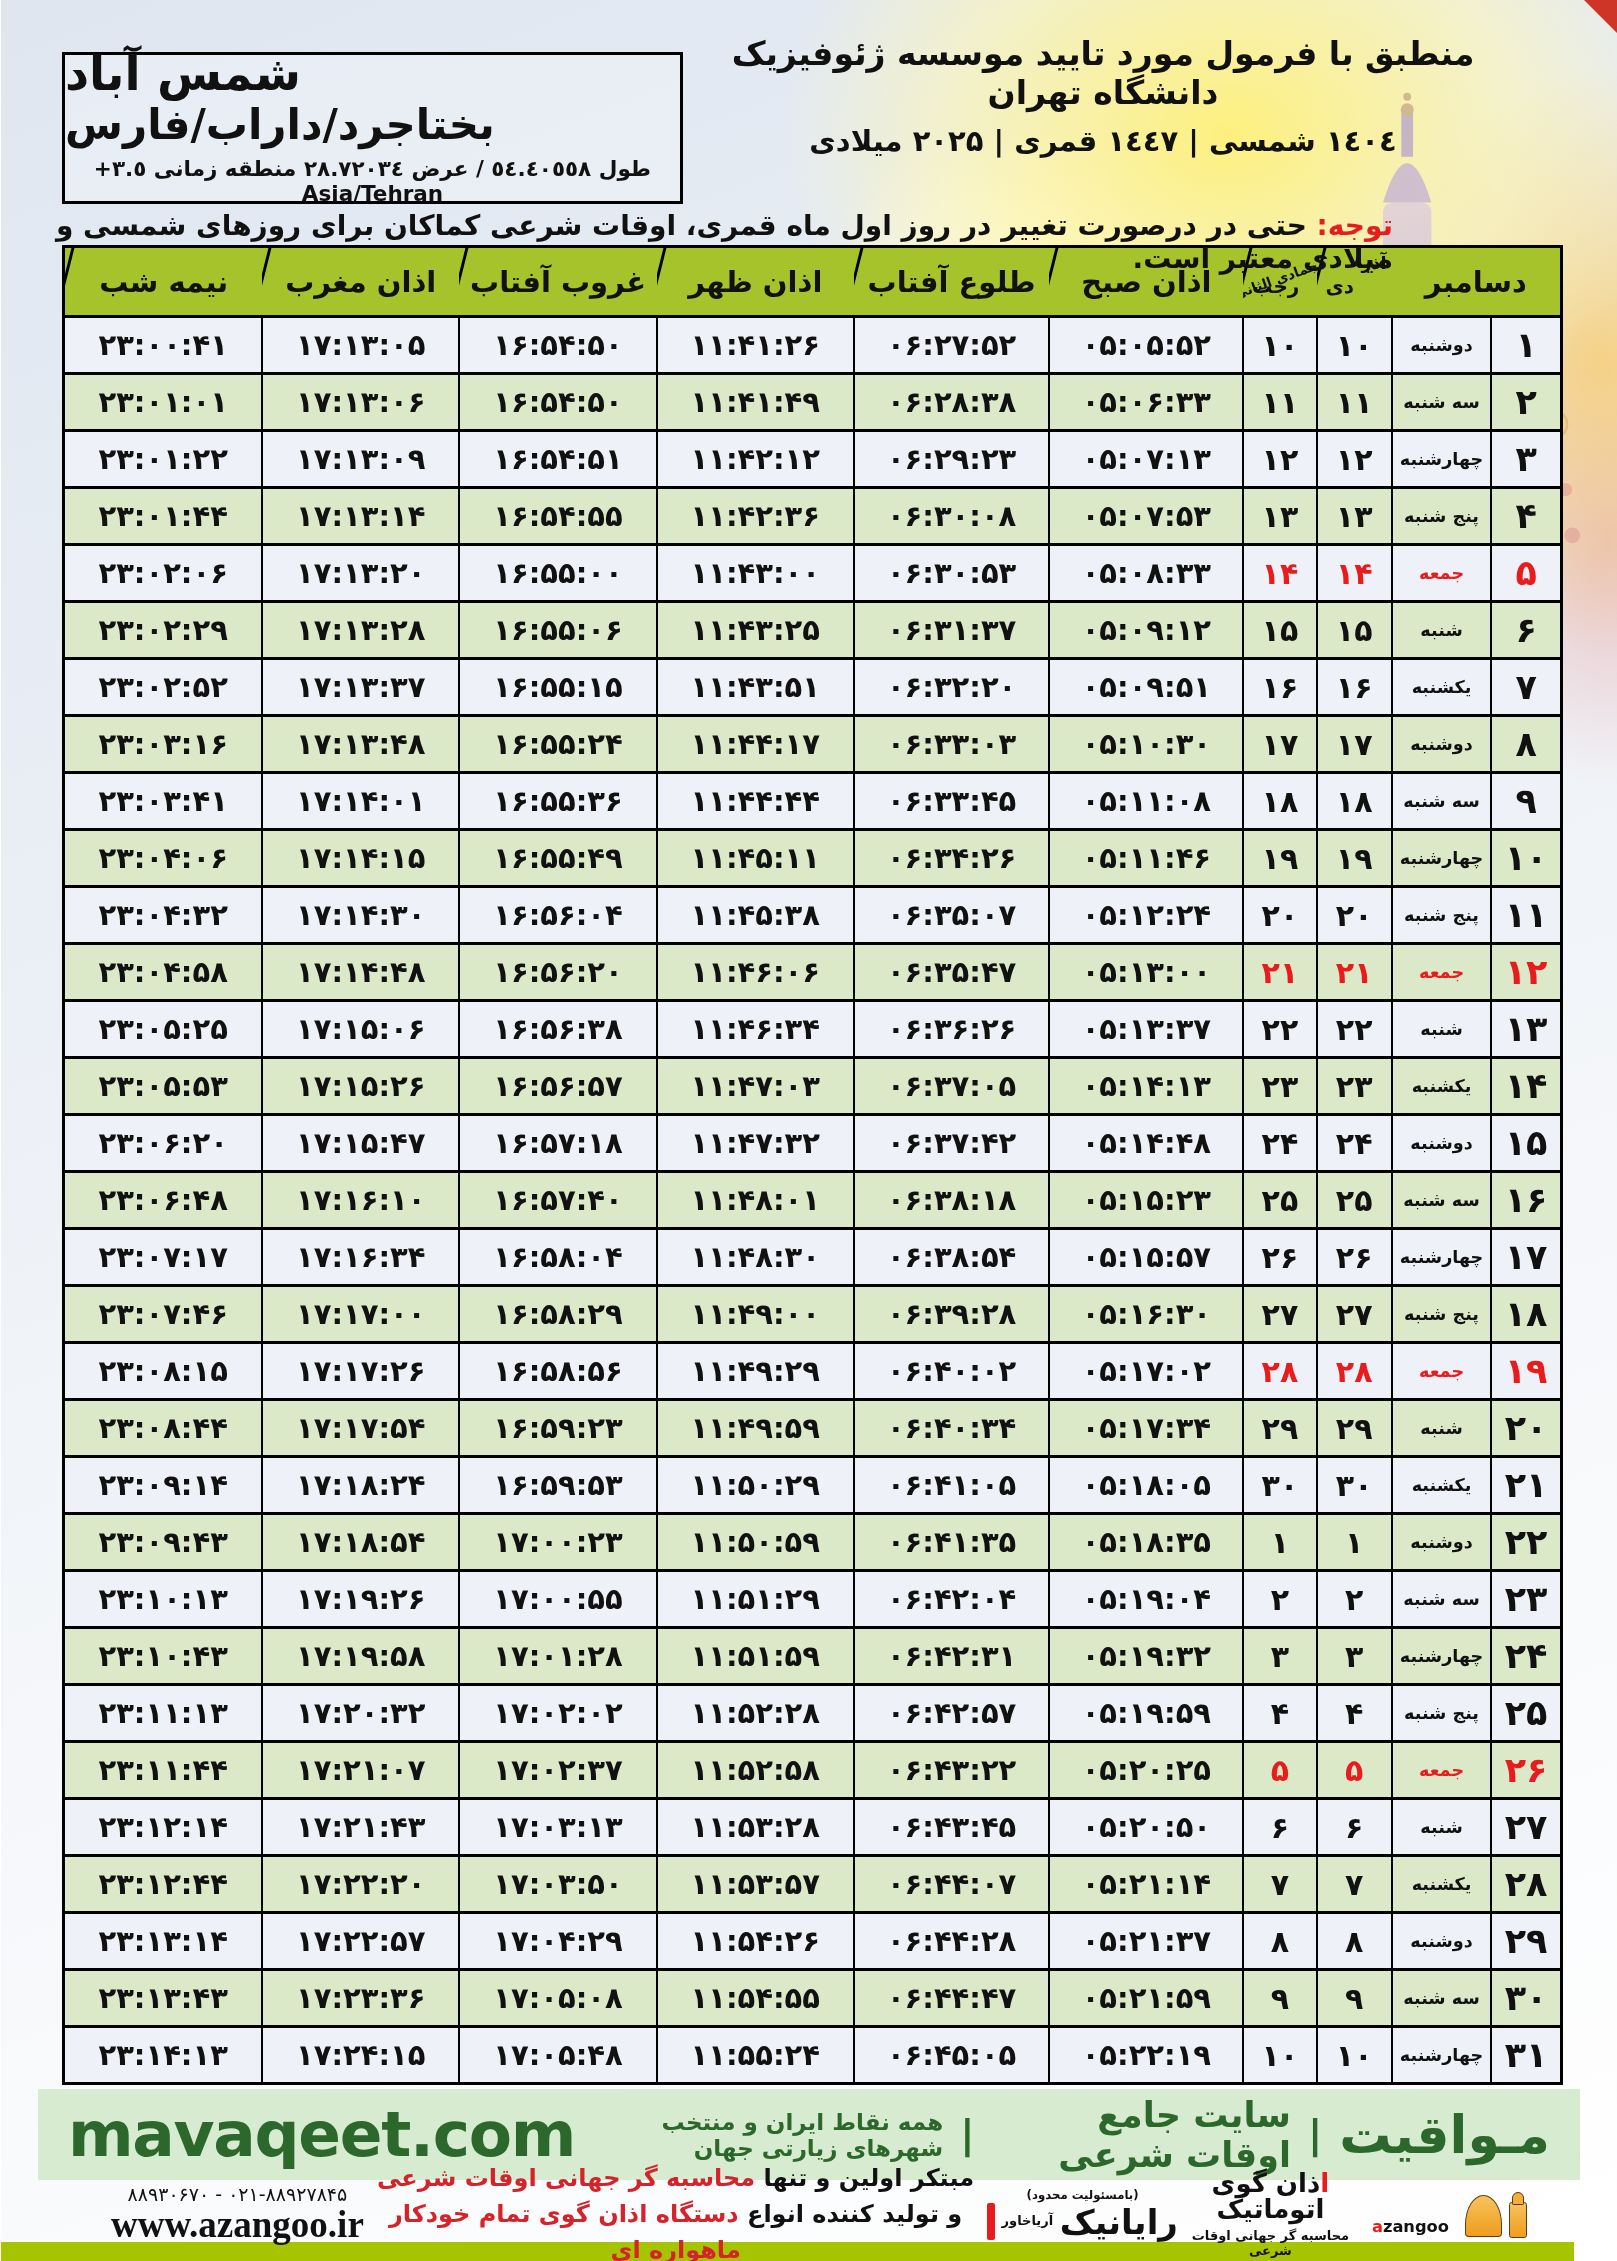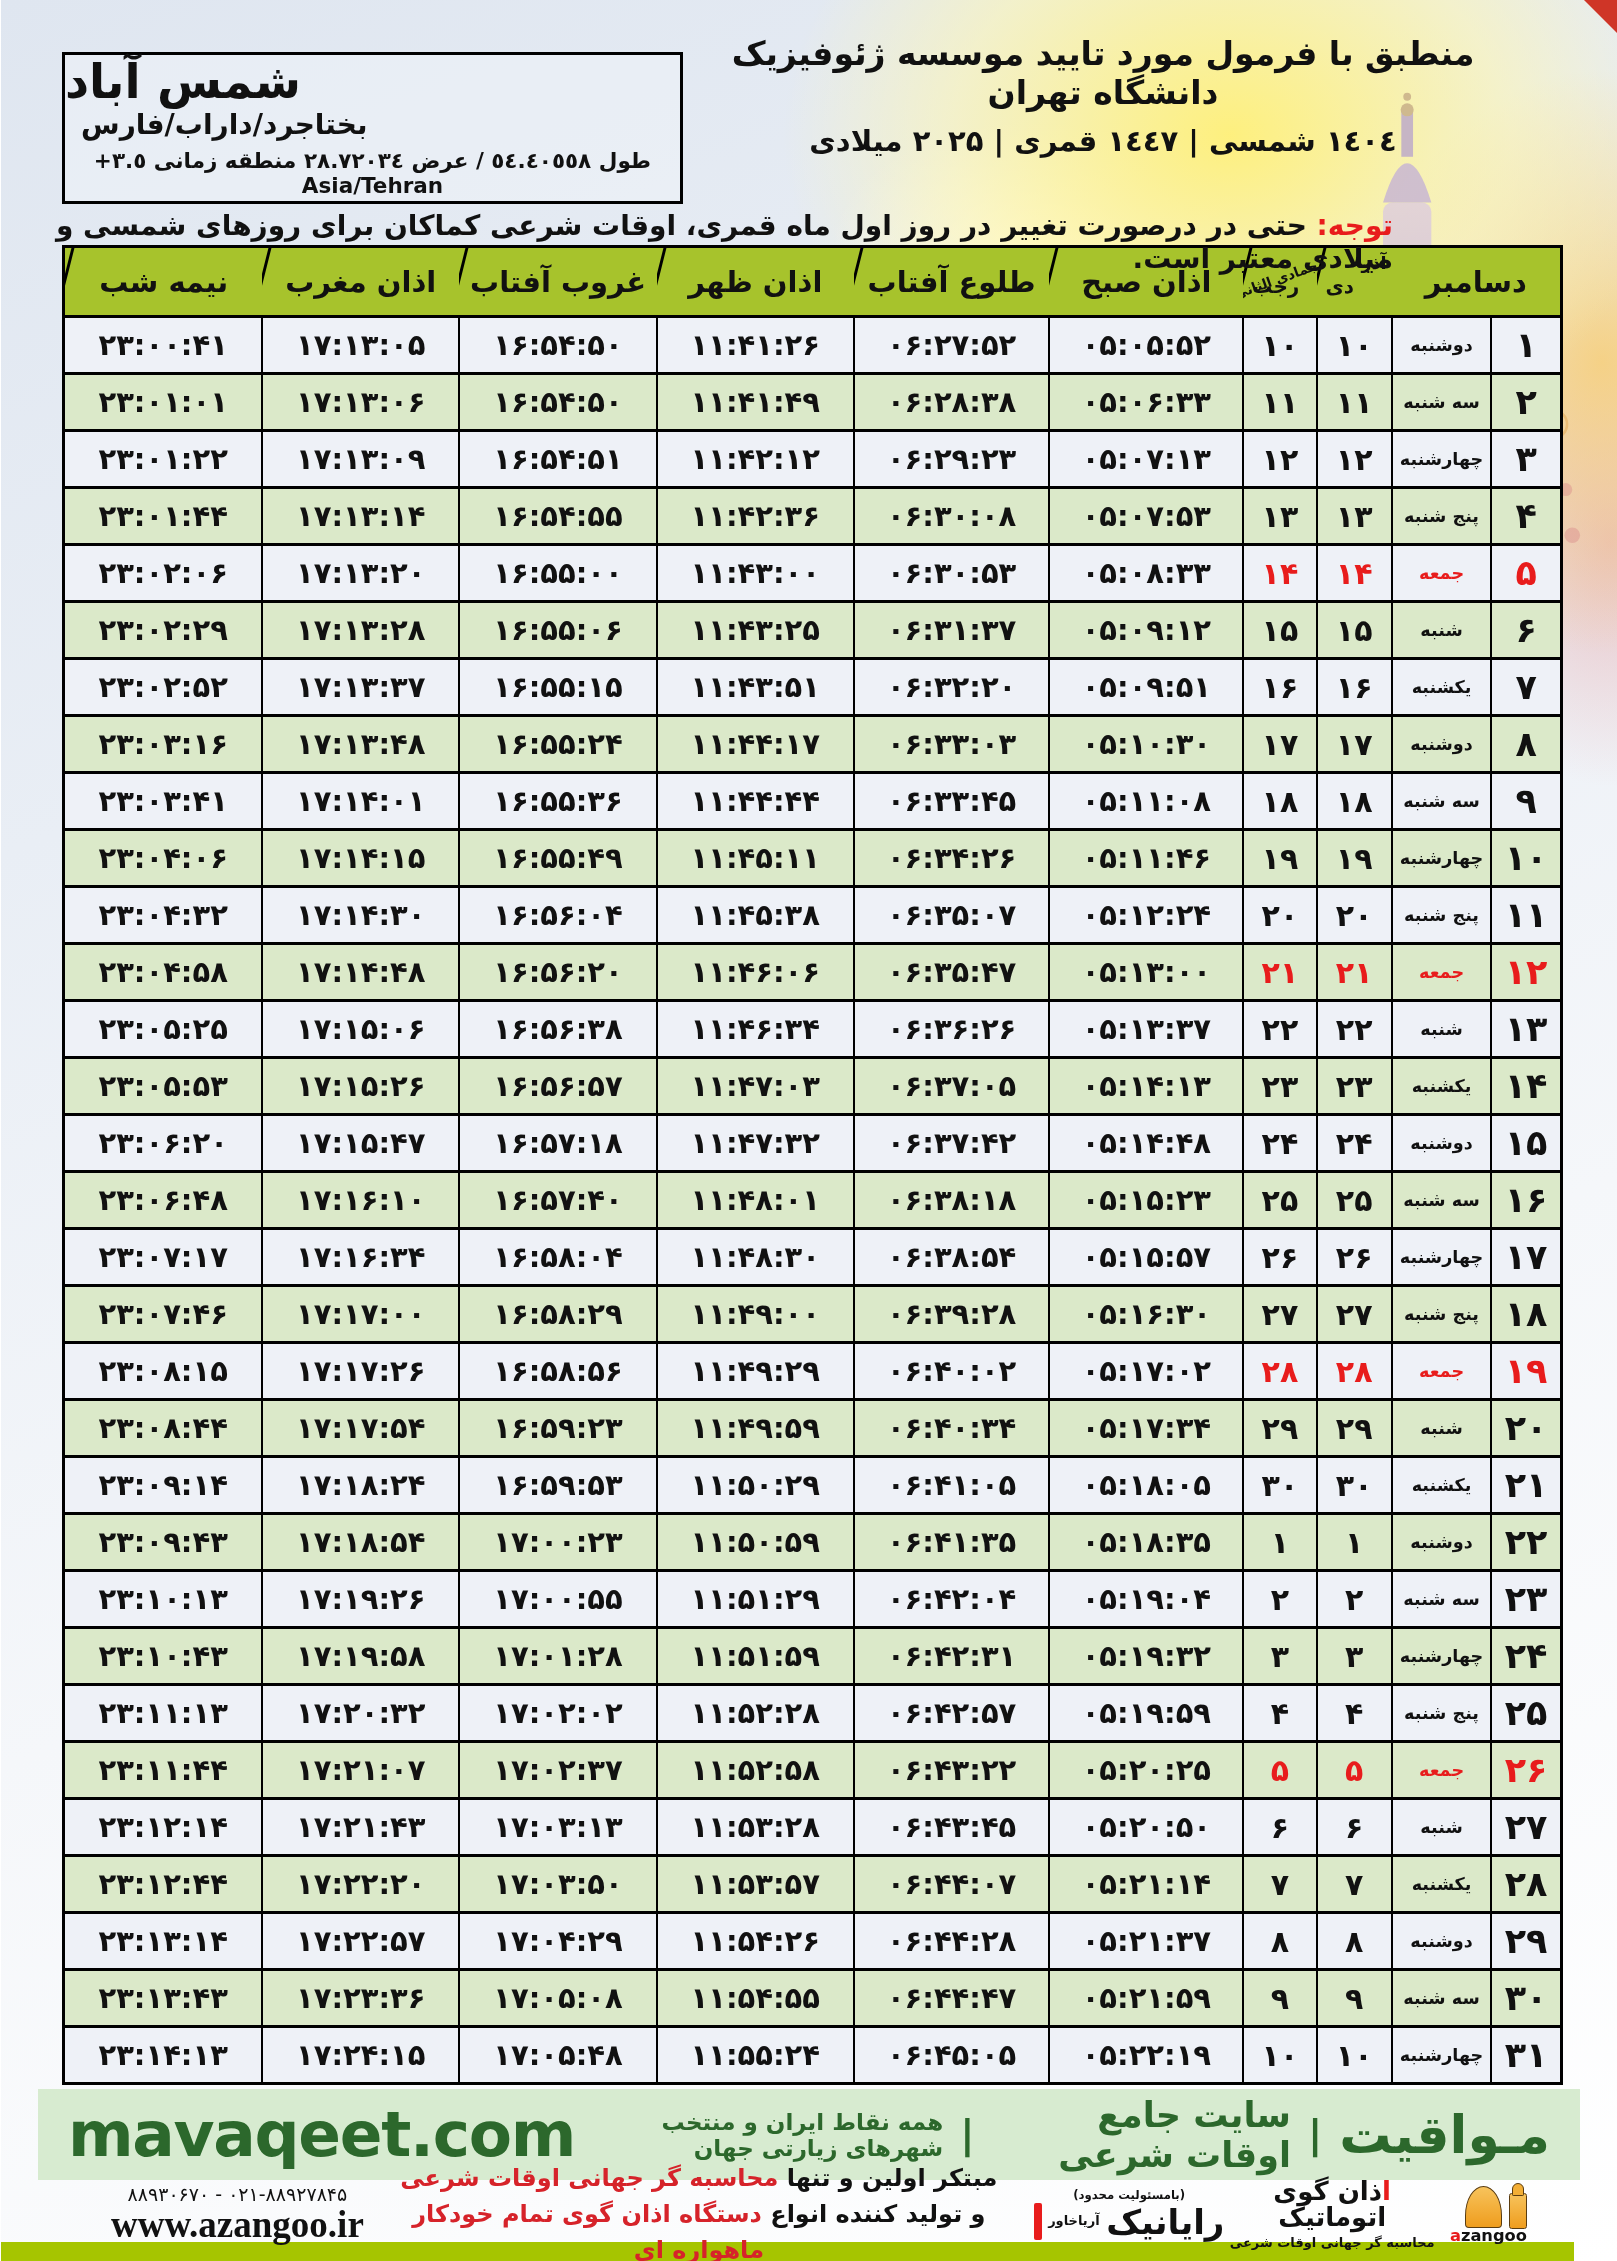--- a/index.html
+++ b/index.html
@@ -16,21 +16,21 @@
   
   .mosque-art{position:absolute;top:85px;right:26px;width:307px;height:522px;z-index:0;opacity:.85;}
   .corner-red{position:absolute;top:0;right:0;width:0;height:0;z-index:2;
     border-top:34px solid #cf3527;border-left:34px solid transparent;}
   
   .loc-box{position:absolute;top:52px;left:62px;width:615px;height:146px;z-index:3;
     border:3.3px solid #000;background:rgba(238,243,248,.55);
     display:flex;flex-direction:column;align-items:flex-end;justify-content:center;gap:5.2px;
     text-align:center;}
   .loc-city{font-size:47px;font-weight:700;line-height:1;}
-  .loc-region{font-size:28px;font-weight:700;line-height:1.05;margin-left:16px;}
+  .loc-region{font-size:42px;font-weight:700;line-height:1.05;}
   .loc-coords{font-size:21.5px;font-weight:700;margin-top:3.9px;}
   .title-block{position:absolute;top:31px;right:104px;width:822px;z-index:3;text-align:center;}
   .main-title{font-size:67px;font-weight:700;line-height:1.08;margin:0;}
   .sub-title{font-size:33px;font-weight:700;margin-top:2.6px;}
   .calendars{font-size:29px;font-weight:600;margin-top:12px;}
   .note-line{position:absolute;top:209px;right:225px;z-index:3;font-size:28px;font-weight:700;}
   .note-label{color:#e81c1c;}
   
   table.ptable{position:absolute;top:245px;right:55px;width:1501px;z-index:2;
     border-collapse:collapse;table-layout:fixed;border:3.9px solid #000;background:#fff;}
@@ -60,21 +60,21 @@
   .banner-fa{display:flex;align-items:center;gap:17px;}
   .banner-brand{font-size:52px;font-weight:700;line-height:1;}
   .banner-sep{font-size:39px;font-weight:700;}
   .banner-desc{font-size:35px;font-weight:700;}
   .banner-cov{font-size:23px;font-weight:600;}
   .banner-url{font-size:63px;font-weight:700;direction:ltr;letter-spacing:-1.3px;}
   
   .bottom-row{position:absolute;top:2184px;left:0;right:0;height:60px;z-index:2;
     display:flex;align-items:center;justify-content:space-between;padding:0 91px 0 111px;}
   .azangoo{display:flex;align-items:center;gap:9px;}
-  .az-iconwrap{display:flex;flex-direction:column;align-items:flex-start;}
+  .az-iconwrap{display:flex;flex-direction:row;align-items:flex-end;}
   .az-icon{position:relative;width:78px;height:43px;}
   .az-dome{position:absolute;right:25px;top:2.6px;width:35px;height:40px;background:linear-gradient(180deg,#f7c35c,#ef9d1e);
     border:1.3px solid #5a3c10;border-radius:50% 50% 3.9px 3.9px / 70% 70% 3.9px 3.9px;}
   .az-minaret{position:absolute;right:0;top:9px;width:15.7px;height:34px;background:linear-gradient(180deg,#f7c35c,#ef9d1e);
     border:1.3px solid #5a3c10;border-radius:2.6px;}
   .az-minaret::before{content:"";position:absolute;top:-10.4px;left:1.3px;width:10.4px;height:10.4px;
     background:#f3ae35;border:1.3px solid #5a3c10;border-radius:50% 50% 1.3px 1.3px;}
   .az-latin{font-size:16.3px;font-weight:700;direction:ltr;line-height:1;margin-top:1.3px;}
   .az-latin .a-red{color:#e81c1c;}
   .az-text{text-align:center;}

